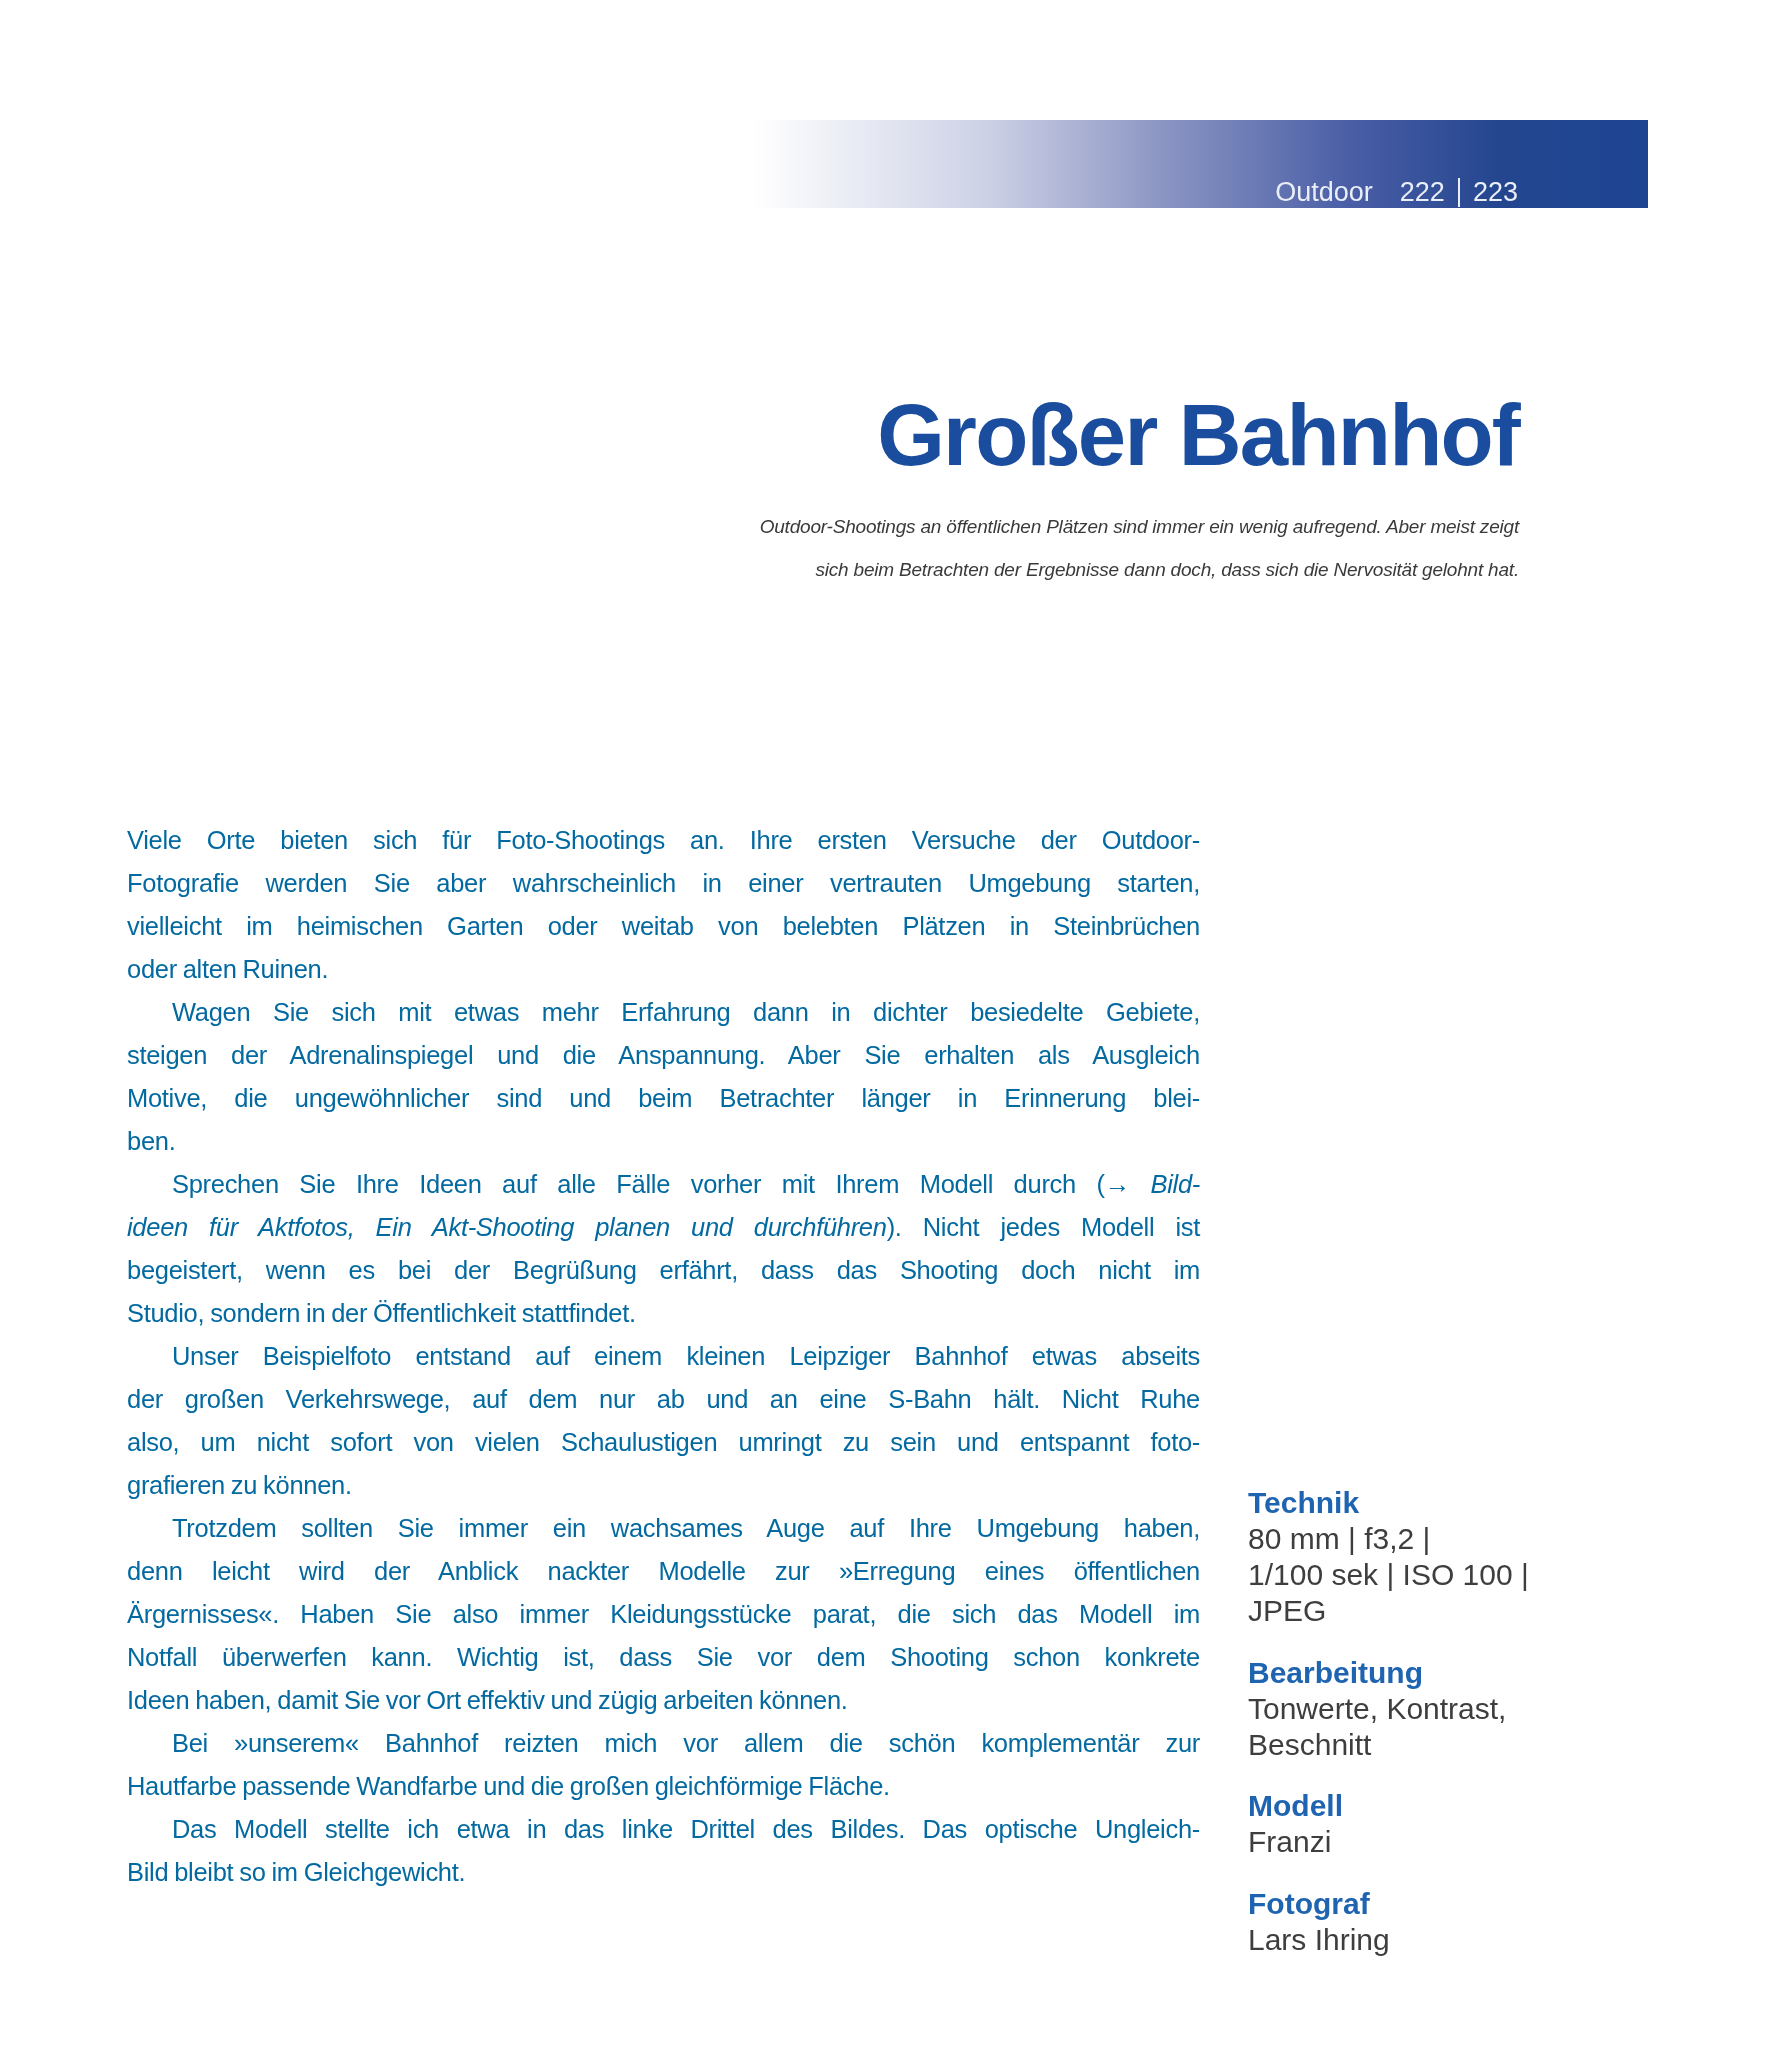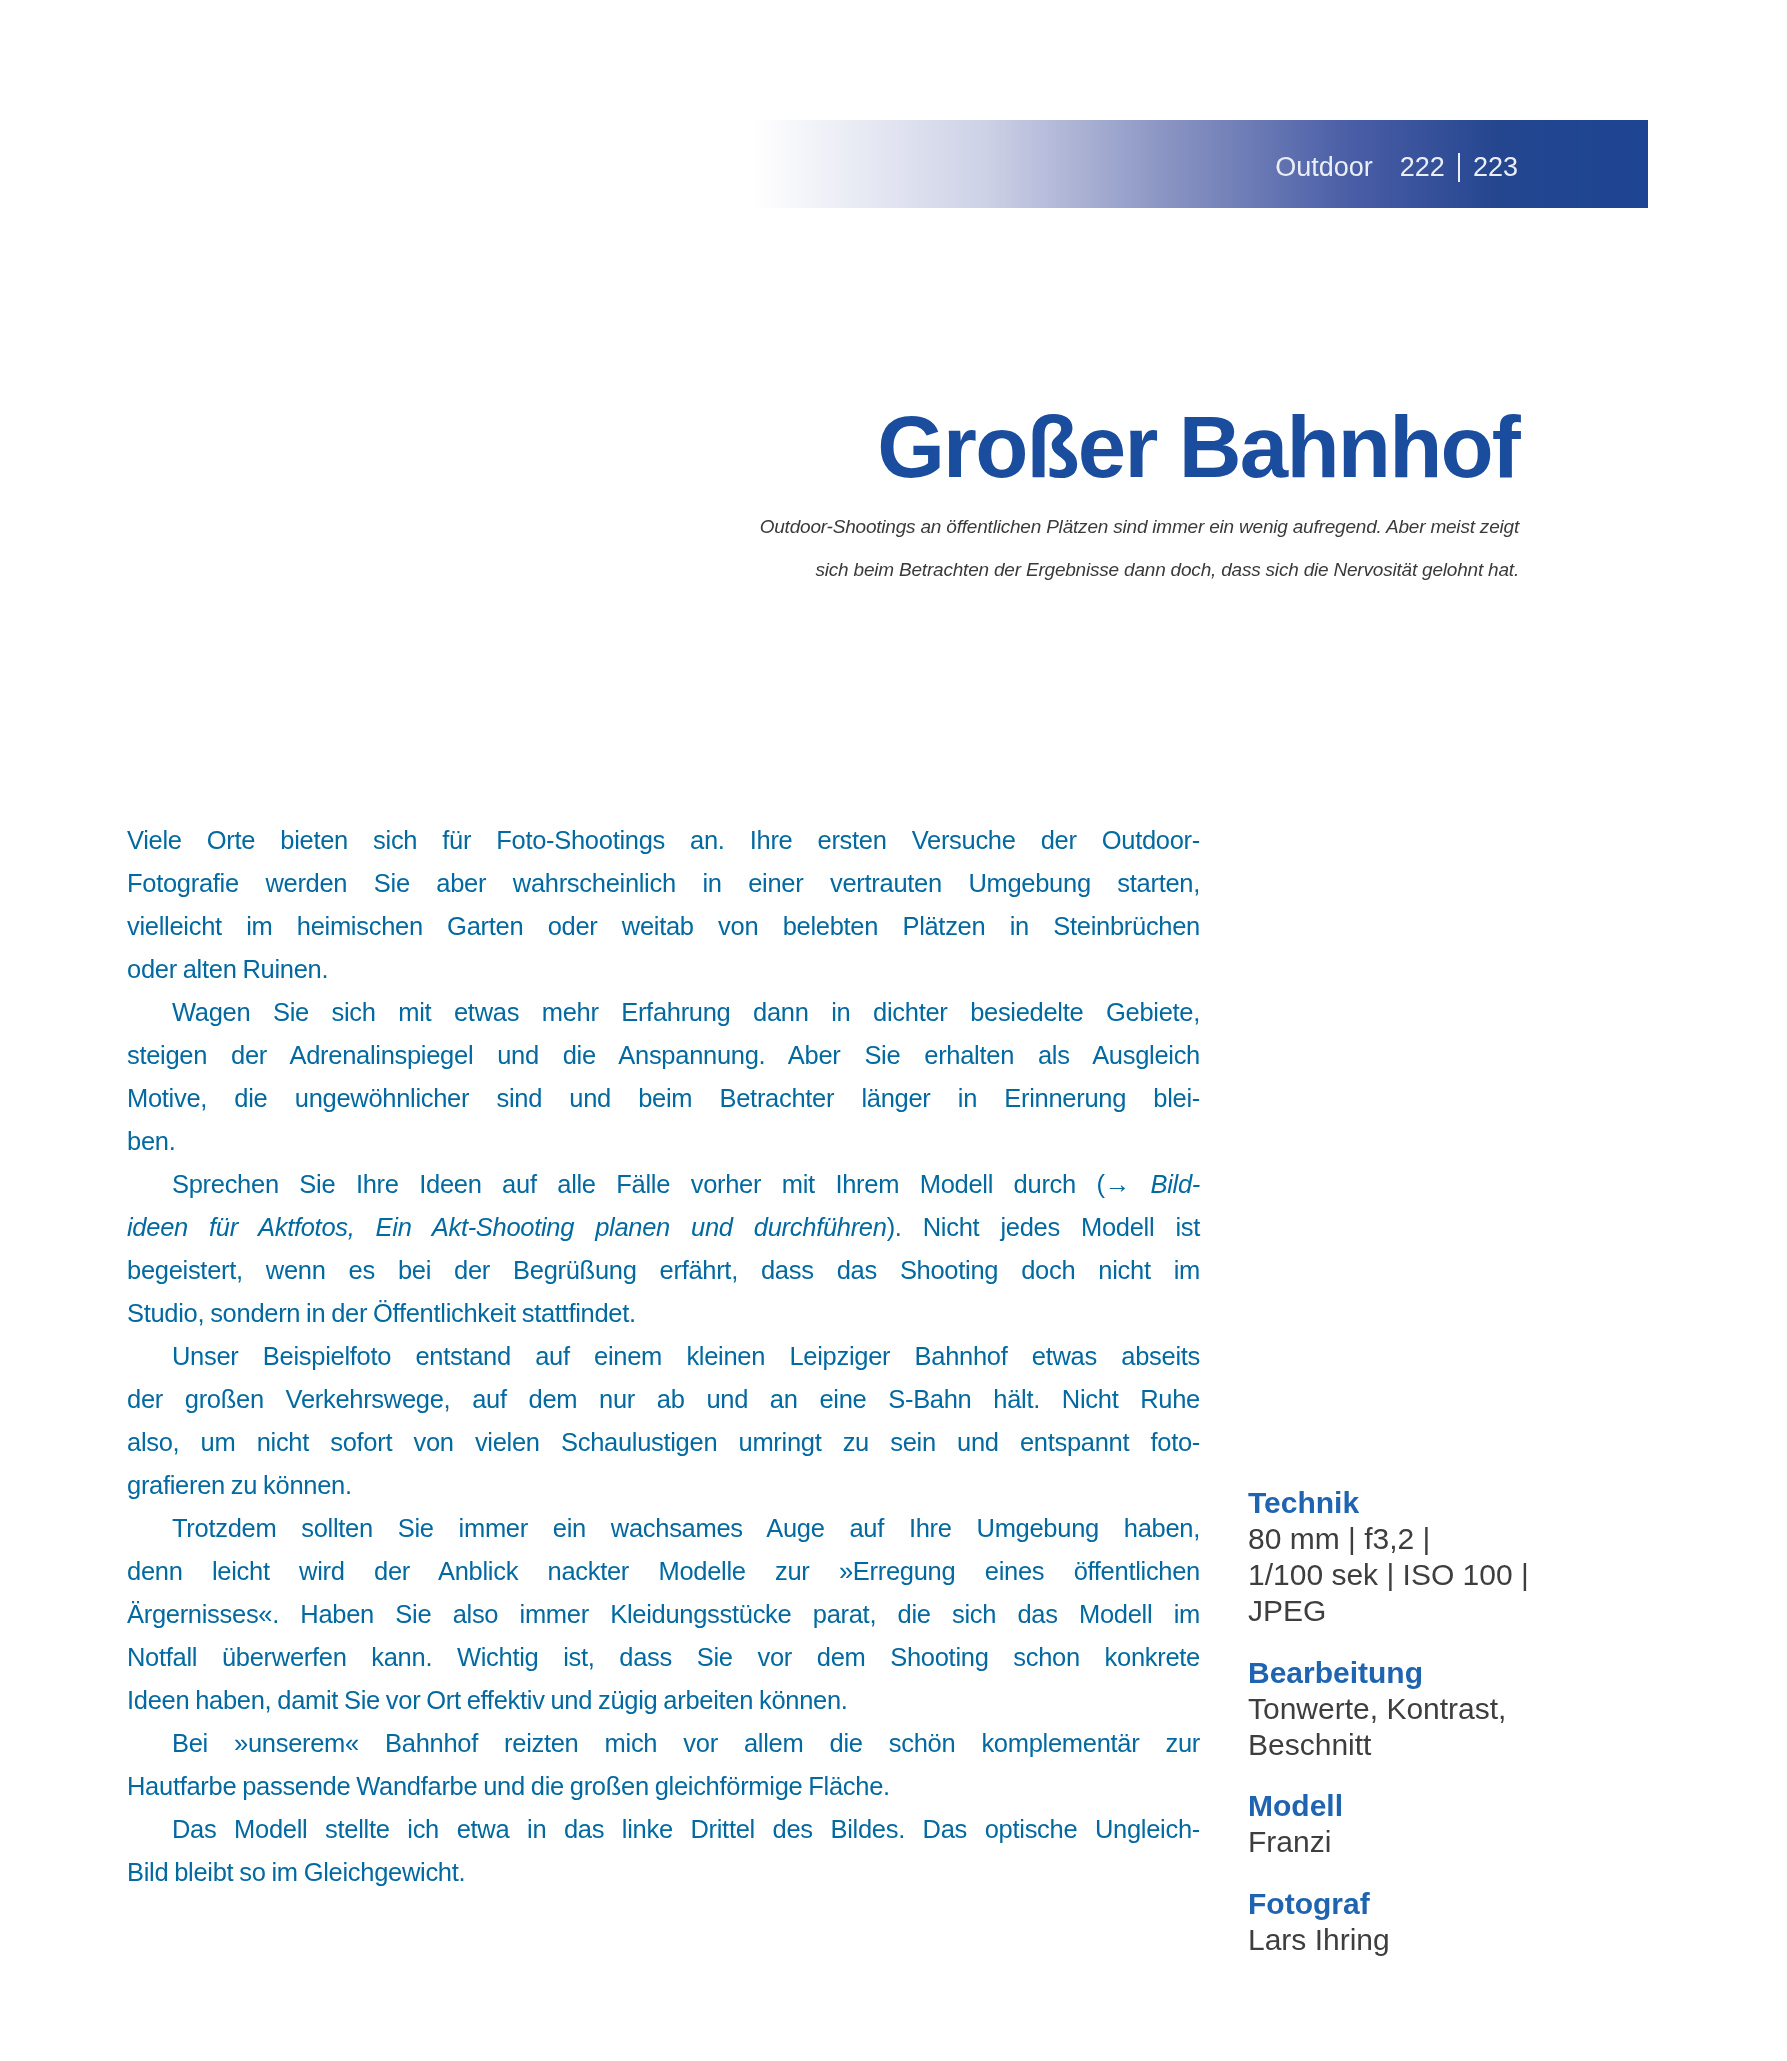--- a/index.html
+++ b/index.html
@@ -17,21 +17,21 @@
     position: absolute;
     left: 582px;
     top: 120px;
     width: 1066px;
     height: 88px;
     box-sizing: border-box;
     background: linear-gradient(to right,
       #ffffff 0%, #ffffff 16%, #cdd1e6 38%, #8d97c4 54%,
       #4a5ea6 72%, #24468f 86%, #1d4492 100%);
     display: flex;
-    align-items: center;
+    align-items: flex-end;
     justify-content: flex-end;
     padding-right: 130px;
     padding-top: 7.3px;
     color: #e9eef7;
     font-size: 27px;
   }
   .header-pages { display: flex; align-items: center; margin-left: 27px; }
   .psep {
     display: inline-block;
     width: 2.7px; height: 29px;
@@ -43,21 +43,20 @@
   .title {
     position: absolute;
     top: 391px;
     right: 268px;
     font-size: 87px;
     font-weight: bold;
     letter-spacing: -1.8px;
     line-height: 1;
     color: #1b4d9e;
     white-space: nowrap;
-    margin-top: 12px;
   }
 
   
   .subtitle {
     position: absolute;
     top: 505px;
     right: 268px;
     width: 1209px;
     text-align: right;
     font-style: italic;

